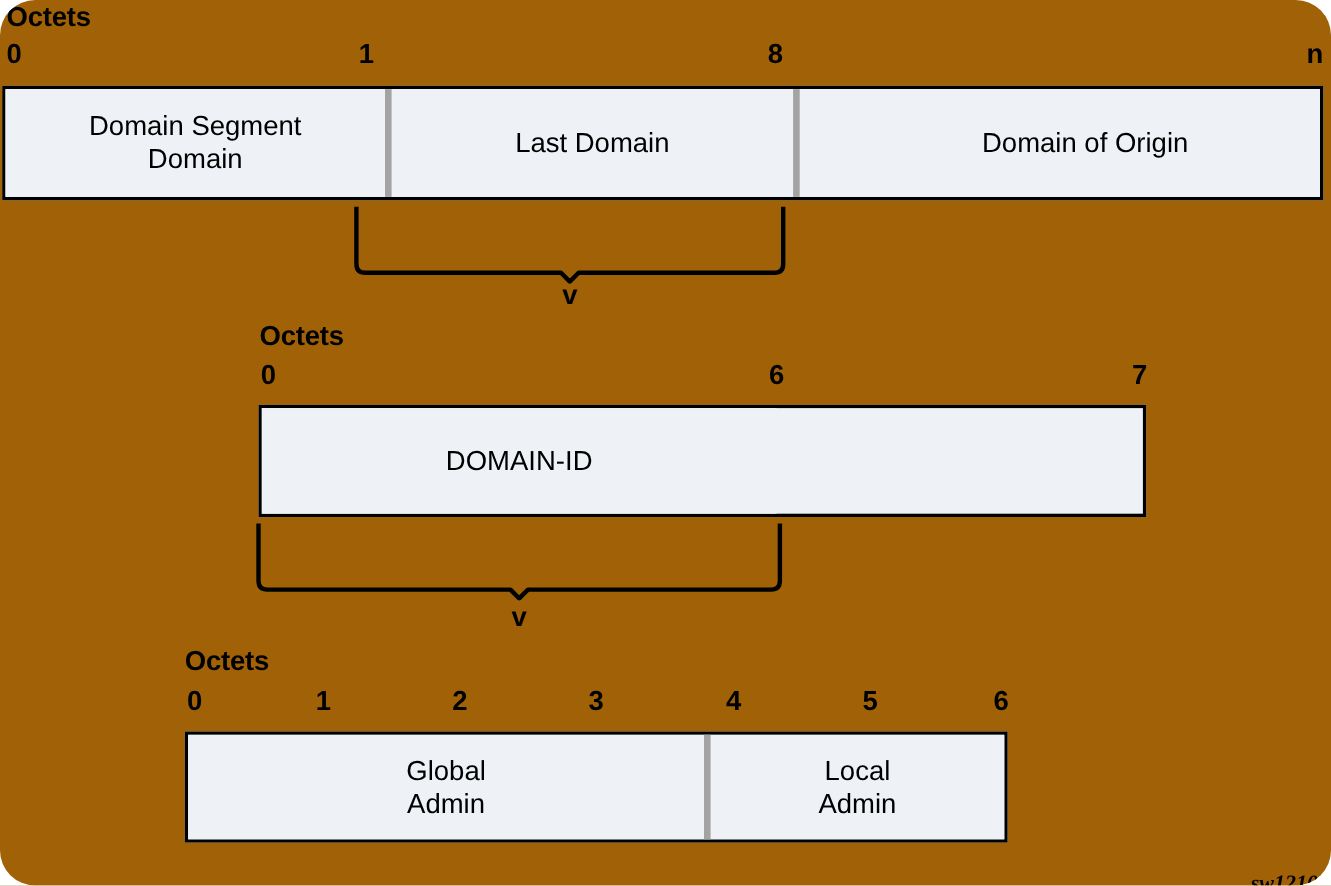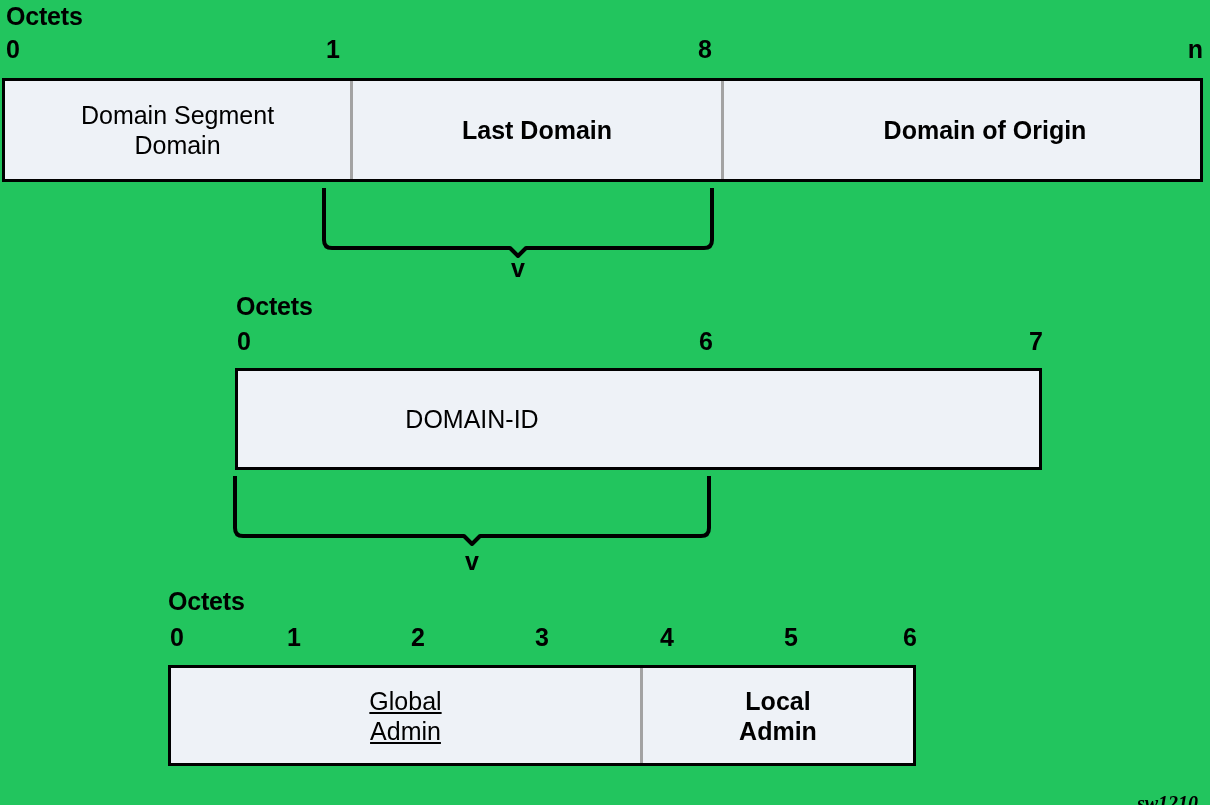--- a/index.html
+++ b/index.html
@@ -9,22 +9,23 @@
     background: #ffffff;
   }
   body {
     font-family: "Liberation Sans", sans-serif;
     color: #000000;
   }
   #canvas {
     position: relative;
     width: 1210px;
     height: 805px;
-    background: #22c55e;
+    background: #a16207;
     overflow: hidden;
+    border-radius: 32px;
   }
 
   
   .octets-label {
     position: absolute;
     font-weight: bold;
     font-size: 25px;
     line-height: 25px;
     letter-spacing: -0.2px;
     white-space: nowrap;
@@ -61,22 +62,21 @@
     display: flex;
     align-items: center;
     justify-content: center;
     text-align: center;
     font-size: 25px;
     line-height: 30px;
     color: #000000;
     overflow: hidden;
   }
   .field + .field {
-    border-left: 3px solid #a3a3a3;
-    font-weight: bold;
+    border-left: 6px solid #a3a3a3;
   }
 
   
   .connector {
     position: absolute;
   }
   .connector svg { display: block; }
   .vlabel {
     position: absolute;
     font-weight: bold;
@@ -159,21 +159,21 @@
     <span class="tick start" style="left:170px;">0</span>
     <span class="tick" style="left:294px;">1</span>
     <span class="tick" style="left:418px;">2</span>
     <span class="tick" style="left:542px;">3</span>
     <span class="tick" style="left:667px;">4</span>
     <span class="tick" style="left:791px;">5</span>
     <span class="tick end" style="left:917px;">6</span>
   </div>
 
   <div class="packet" style="left:168px; top:665px; width:748px; height:101px;">
-    <div class="field" style="width:469px;text-decoration:underline;">
+    <div class="field" style="width:469px;">
       <span>
         <span>Global</span><br>
         <span>Admin</span>
       </span>
     </div>
     <div class="field" style="flex:1 1 auto;">
       <span>
         <span>Local</span><br>
         <span>Admin</span>
       </span>

